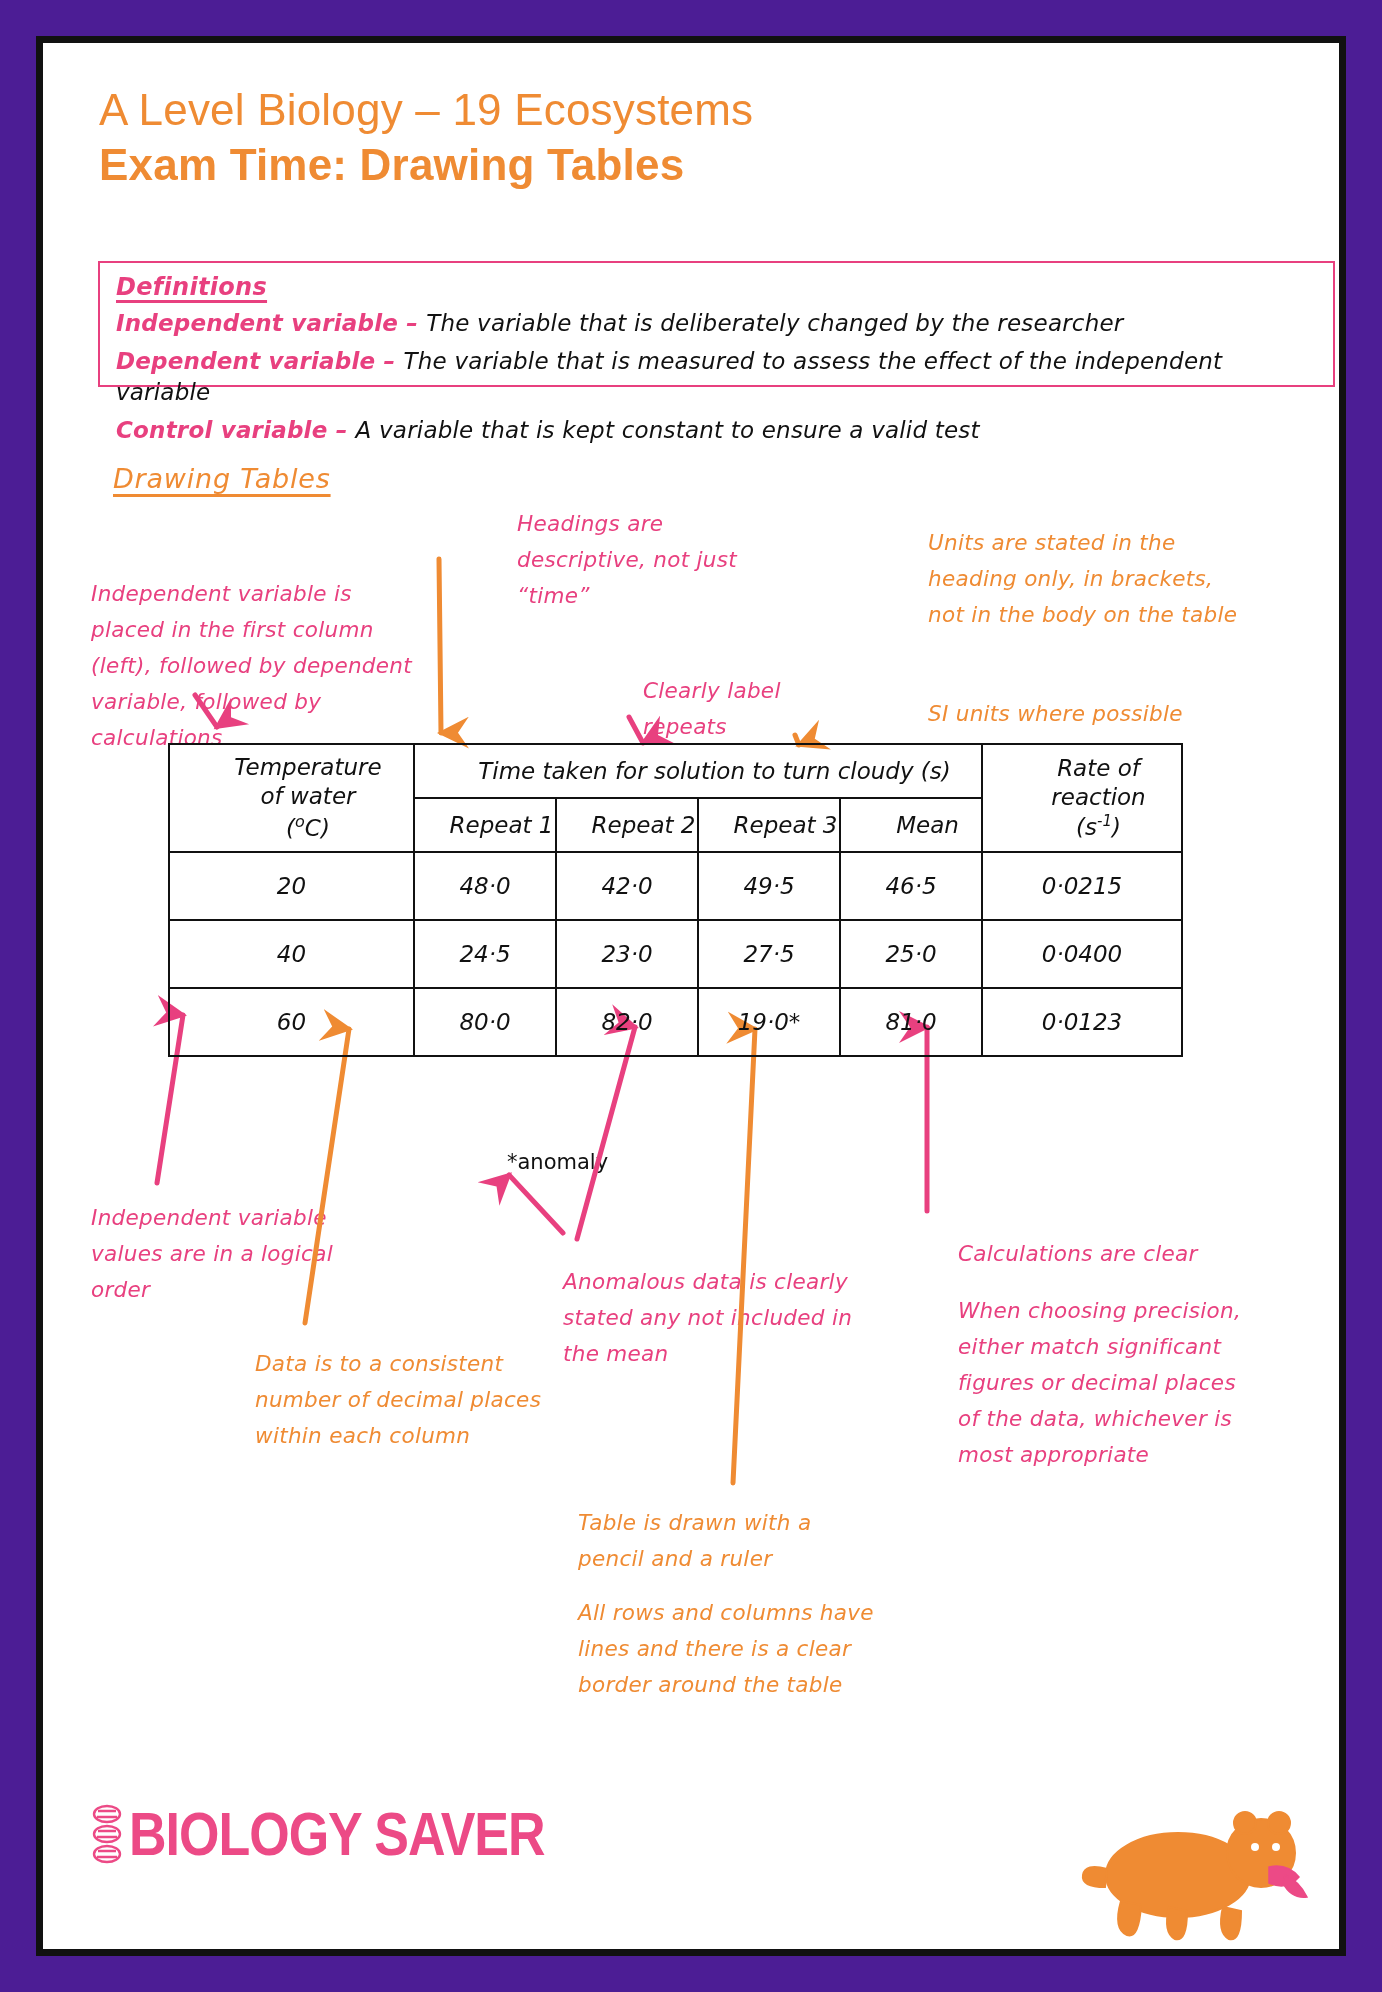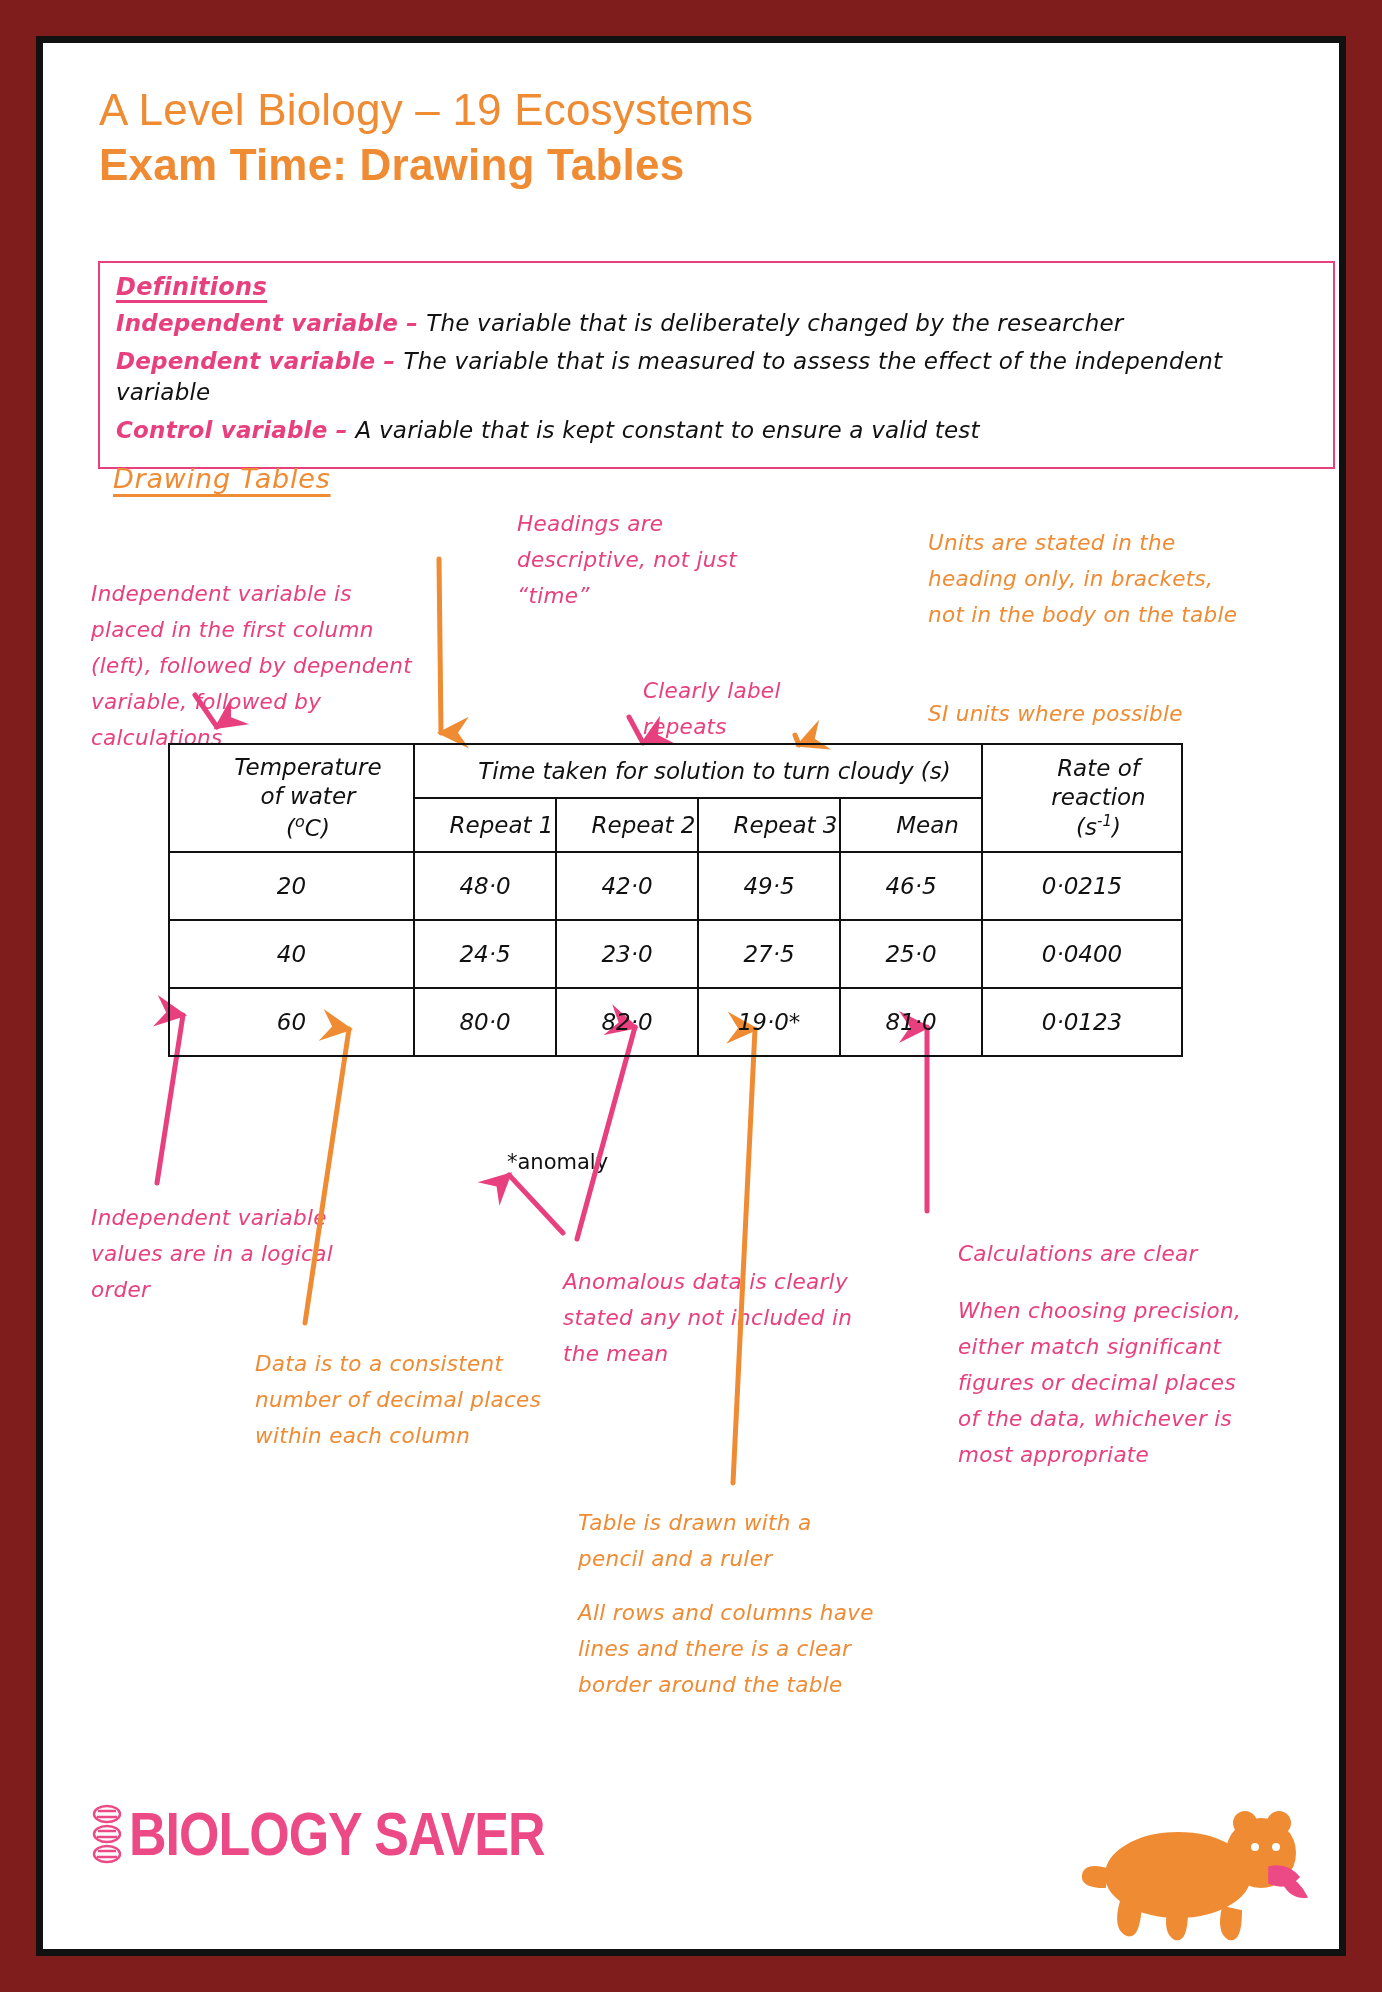--- a/index.html
+++ b/index.html
@@ -1,27 +1,27 @@
 <!DOCTYPE html>
 <html><head>
 <meta charset="utf-8">
 <style>
   html,body{margin:0;padding:0;background:#ffffff;}
   body{width:1382px;height:1992px;font-family:"DejaVu Sans",sans-serif;}
 
-  #page{position:relative;width:1382px;height:1992px;background:#7f1d1d;box-sizing:border-box;}
+  #page{position:relative;width:1382px;height:1992px;background:#4c1d95;box-sizing:border-box;}
   #frame{position:absolute;left:36px;top:36px;width:1310px;height:1920px;border:7px solid #111111;box-sizing:border-box;background:#fff;}
 
   
   .title-wrap{position:absolute;left:56px;top:42px;width:1150px;}
   .title1{font-family:"Liberation Sans",sans-serif;font-size:44px;font-weight:400;color:#ef8b33;letter-spacing:.2px;line-height:1.13;white-space:nowrap;}
   .title2{font-family:"Liberation Sans",sans-serif;font-size:44px;font-weight:700;color:#ef8b33;letter-spacing:.2px;line-height:1.16;margin-top:4px;white-space:nowrap;}
 
   
-  #defbox{position:absolute;left:55px;top:218px;width:1237px;height:208px;border:2.5px solid #e8407f;box-sizing:border-box;padding:10px 14px 8px 16px;}
+  #defbox{position:absolute;left:55px;top:218px;width:1237px;height:126px;border:2.5px solid #e8407f;box-sizing:border-box;padding:10px 14px 8px 16px;}
   .def-head{font-size:24px;font-style:italic;font-weight:700;color:#e8407f;text-decoration:underline;text-underline-offset:5px;text-decoration-thickness:2.5px;letter-spacing:.3px;line-height:1.2;}
   .def-line{font-size:23px;line-height:1.38;margin-top:6px;font-style:italic;color:#111;letter-spacing:.2px;}
   .def-term{color:#e8407f;font-weight:700;font-style:italic;}
   .def-body{color:#111;font-style:italic;font-weight:400;}
 
   
   #dt-head{position:absolute;left:70px;top:420px;font-size:27px;font-style:italic;font-weight:400;color:#ef8b33;text-decoration:underline;text-underline-offset:6px;text-decoration-thickness:2.5px;letter-spacing:.8px;}
 
   
   .anno{position:absolute;font-family:"DejaVu Sans",sans-serif;font-style:italic;font-size:21.5px;line-height:1.68;letter-spacing:.3px;}

